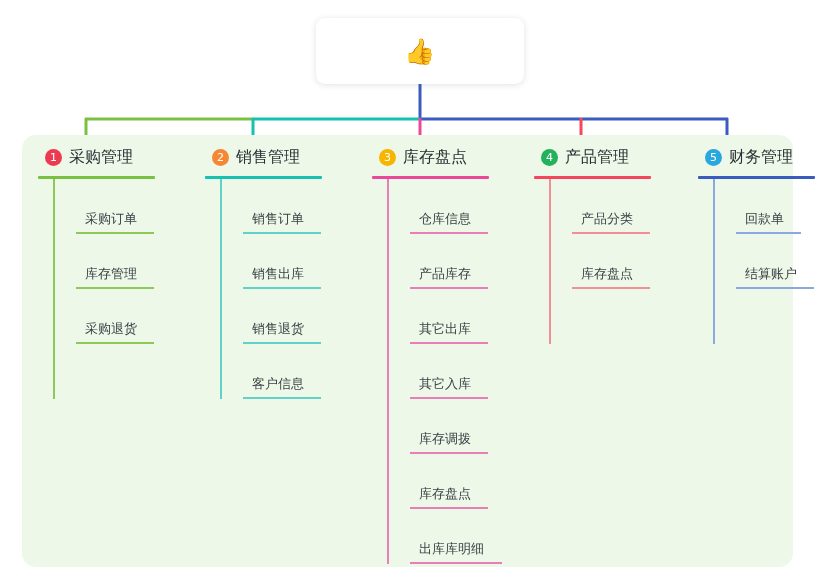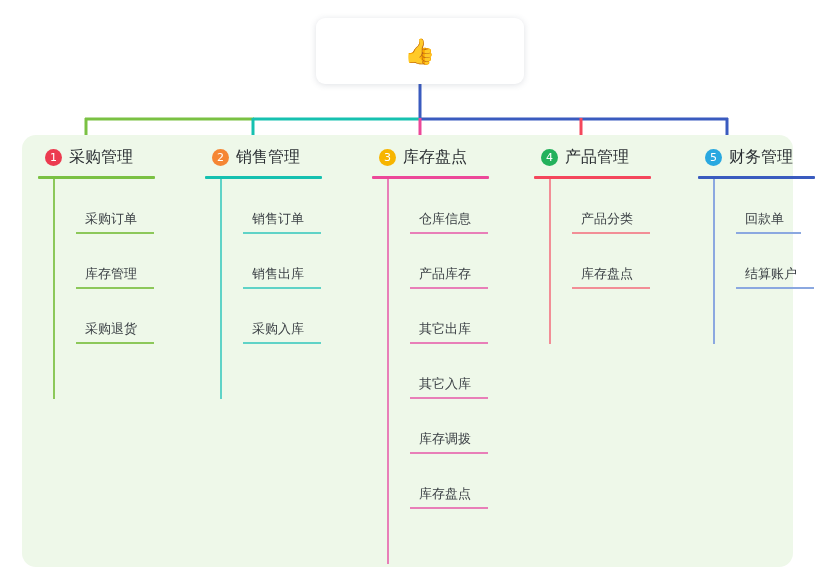--- a/index.html
+++ b/index.html
@@ -197,21 +197,25 @@
       <div class="spine" style="background:#5fd3c7;height:220px;"></div>
       <div class="leaf">
         <span class="leaf-label">销售订单</span>
         <span class="leaf-rule" style="background:#5fd3c7;width:78px;"></span>
       </div>
       <div class="leaf">
         <span class="leaf-label">销售出库</span>
         <span class="leaf-rule" style="background:#5fd3c7;width:78px;"></span>
       </div>
       <div class="leaf">
-        <span class="leaf-label">采购入库</span>
+        <span class="leaf-label">销售退货</span>
+        <span class="leaf-rule" style="background:#5fd3c7;width:78px;"></span>
+      </div>
+      <div class="leaf">
+        <span class="leaf-label">客户信息</span>
         <span class="leaf-rule" style="background:#5fd3c7;width:78px;"></span>
       </div>
     </div>
   </div>
 
   <div class="col" style="left:364px;width:135px;">
     <div class="col-head">
       <span class="badge" style="background:#f7b500;">3</span>
       <span class="col-title">库存盘点</span>
     </div>
@@ -235,20 +239,24 @@
         <span class="leaf-rule" style="background:#e87fb8;width:78px;"></span>
       </div>
       <div class="leaf">
         <span class="leaf-label">库存调拨</span>
         <span class="leaf-rule" style="background:#e87fb8;width:78px;"></span>
       </div>
       <div class="leaf">
         <span class="leaf-label">库存盘点</span>
         <span class="leaf-rule" style="background:#e87fb8;width:78px;"></span>
       </div>
+      <div class="leaf">
+        <span class="leaf-label">出库库明细</span>
+        <span class="leaf-rule" style="background:#e87fb8;width:92px;"></span>
+      </div>
     </div>
   </div>
 
   <div class="col" style="left:526px;width:135px;">
     <div class="col-head">
       <span class="badge" style="background:#23b15c;">4</span>
       <span class="col-title">产品管理</span>
     </div>
     <div class="col-rule" style="background:#f4475c;width:117px;margin-left:8px;"></div>
     <div class="leaves">

